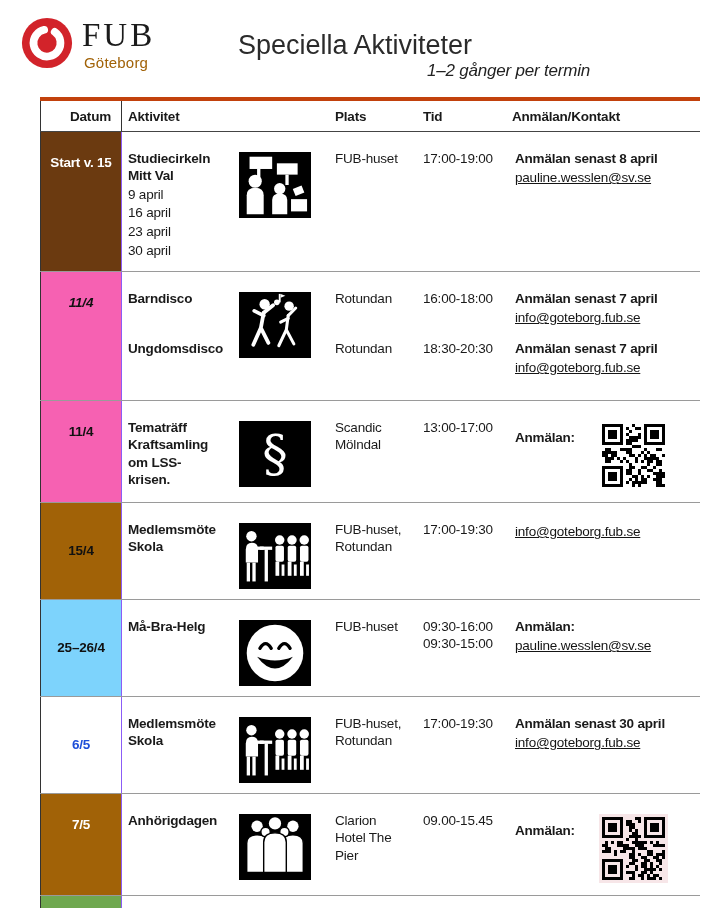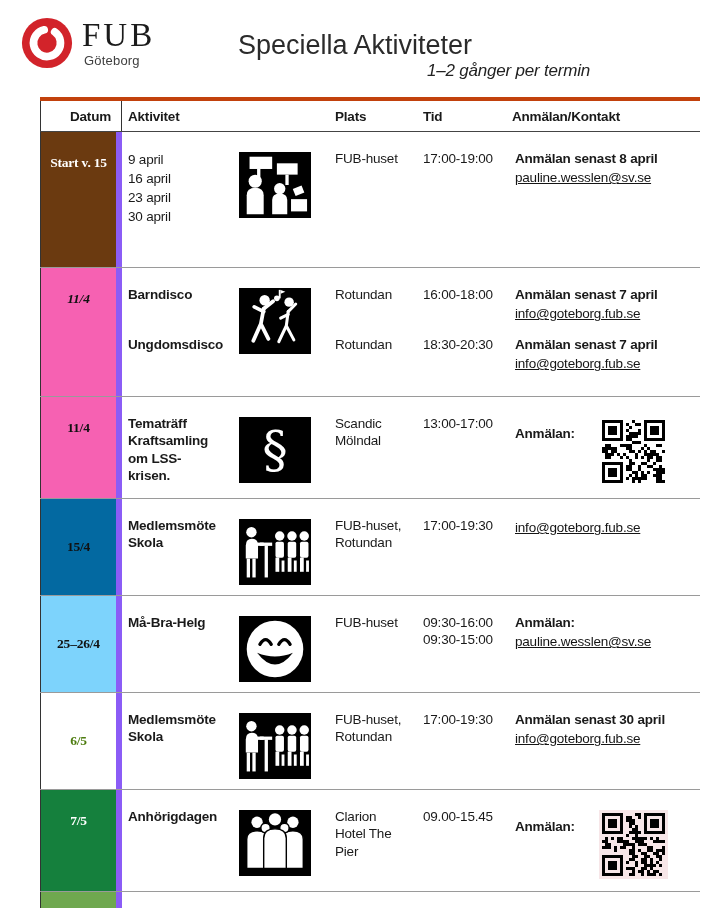--- a/index.html
+++ b/index.html
@@ -6,36 +6,36 @@
   body{
     width:710px;height:908px;position:relative;overflow:hidden;
     background:#ffffff;color:#1a1a1a;
     font-family:"Liberation Sans",sans-serif;
     font-size:13.5px;letter-spacing:-0.2px;line-height:1.28;
   }
   
   .logo{position:absolute;left:20px;top:16px;display:flex;align-items:flex-start;}
   .logo-text{margin-left:8px;padding-top:2px;}
   .logo-wordmark{font-family:"Liberation Serif",serif;font-size:33px;letter-spacing:3px;color:#1b1b1b;line-height:1.05;}
-  .logo-region{font-size:13px;color:#404040;letter-spacing:0.2px;margin-top:0px;padding-left:2px;}
+  .logo-region{font-size:15px;color:#a16207;letter-spacing:0.2px;margin-top:0px;padding-left:2px;}
   .page-title{position:absolute;top:28px;left:120px;width:470px;text-align:center;
     font-size:27px;font-weight:400;color:#2b2b2b;letter-spacing:0px;}
   .page-subtitle{position:absolute;top:60px;left:120px;width:470px;text-align:right;
     font-size:17px;font-style:italic;color:#222;}
   
   .tbl{position:absolute;left:40px;top:97px;width:660px;}
   .grid{display:grid;grid-template-columns:82px 116px 91px 88px 89px 194px;}
   .thead{border-top:4px solid #c2410c;border-bottom:1px solid #444;min-height:30px;align-items:center;}
   .th{font-weight:700;padding:6px 6px 5px 6px;}
   .th-datum{text-align:right;padding-right:10px;border-left:1px solid #333;border-right:1px solid #333;align-self:stretch;display:flex;align-items:center;justify-content:flex-end;}
   .th-akt{grid-column:2 / 4;}
   .row{border-bottom:1px solid #9a9a9a;}
   .cell{padding:18px 6px 10px 6px;}
-  .date-cell{padding:0 6px;border-left:1px solid #333;border-right:6px solid #8b5cf6;
-    display:flex;justify-content:center;font-weight:700;font-family:Liberation Serif, serif;}
+  .date-cell{padding:0 6px;border-left:1px solid #333;border-right:1px solid #8b5cf6;
+    display:flex;justify-content:center;font-weight:700;}
   .date-top{align-items:flex-start;padding-top:22px;}
   .date-center{align-items:center;}
   .date-italic{font-style:italic;}
   .entry{white-space:pre-line;}
   .entry.tall{min-height:50px;}
   .act-title{font-weight:700;}
   .act-details{font-weight:400;margin-top:1px;line-height:1.4;}
   .icon-cell{padding-top:20px;padding-left:1px;}
   .icon-box{width:72px;height:66px;background:#000;display:flex;align-items:center;justify-content:center;}
   .anm-cell{padding-left:9px;}
@@ -69,21 +69,22 @@
     <div class="th">Plats</div>
     <div class="th">Tid</div>
     <div class="th">Anmälan/Kontakt</div>
   </div>
   <div id="rows">
       <div class="grid row" style="min-height: 135px;">
         <div class="cell date-cell date-top" style="background: rgb(107, 58, 16); color: rgb(255, 255, 255);">
           <span>Start v. 15</span>
         </div>
         <div class="cell">
-          <div class="entry"><div class="act-details entry">9 april
+          <div class="entry"><div class="act-title entry">Studiecirkeln
+Mitt Val</div><div class="act-details entry">9 april
 16 april
 23 april
 30 april</div></div>
         </div>
         <div class="cell icon-cell">
           <div class="icon-box">
             <svg width="72" height="66" viewBox="0 0 76 70">
     <rect x="11" y="5" width="24" height="13" fill="#fff"></rect>
     <rect x="19" y="18" width="3.5" height="15" fill="#fff"></rect>
     <rect x="40" y="12" width="22" height="12" fill="#fff"></rect>
@@ -301,21 +302,21 @@
               <rect x="45" y="3" width="21" height="21" fill="#000"></rect>
               <rect x="48" y="6" width="15" height="15" fill="#FFFFFF"></rect>
               <rect x="51" y="9" width="9" height="9" fill="#000"></rect>
               <rect x="3" y="45" width="21" height="21" fill="#000"></rect>
               <rect x="6" y="48" width="15" height="15" fill="#FFFFFF"></rect>
               <rect x="9" y="51" width="9" height="9" fill="#000"></rect>
             </svg></div>
         </div>
       </div>
       <div class="grid row" style="min-height: 83px;">
-        <div class="cell date-cell date-center" style="background: #0369a1; color: rgb(17, 17, 17);">
+        <div class="cell date-cell date-center" style="background: #a16207; color: rgb(17, 17, 17);">
           <span>15/4</span>
         </div>
         <div class="cell">
           <div class="entry"><div class="act-title entry">Medlemsmöte
 Skola</div></div>
         </div>
         <div class="cell icon-cell">
           <div class="icon-box">
             <svg width="72" height="66" viewBox="0 0 76 70">
     <circle cx="13" cy="14" r="5.5" fill="#fff"></circle>
@@ -375,21 +376,21 @@
         </div>
         <div class="cell">
           <div class="entry">09:30-16:00
 09:30-15:00</div>
         </div>
         <div class="cell anm-cell">
           <div class="entry"><div class="anm-line">Anmälan:</div><a class="anm-link" href="#">pauline.wesslen@sv.se</a></div>
         </div>
       </div>
       <div class="grid row" style="min-height: 82px;">
-        <div class="cell date-cell date-center" style="background: rgb(255, 255, 255); color: #4d7c0f;">
+        <div class="cell date-cell date-center" style="background: rgb(255, 255, 255); color: #1d4ed8;">
           <span>6/5</span>
         </div>
         <div class="cell">
           <div class="entry"><div class="act-title entry">Medlemsmöte
 Skola</div></div>
         </div>
         <div class="cell icon-cell">
           <div class="icon-box">
             <svg width="72" height="66" viewBox="0 0 76 70">
     <circle cx="13" cy="14" r="5.5" fill="#fff"></circle>
@@ -421,21 +422,21 @@
 Rotundan</div>
         </div>
         <div class="cell">
           <div class="entry">17:00-19:30</div>
         </div>
         <div class="cell anm-cell">
           <div class="entry"><div class="anm-line">Anmälan senast 30 april</div><a class="anm-link" href="#">info@goteborg.fub.se</a></div>
         </div>
       </div>
       <div class="grid row" style="min-height: 82px;">
-        <div class="cell date-cell date-top" style="background: #15803d; color: rgb(255, 255, 255);">
+        <div class="cell date-cell date-top" style="background: #a16207; color: rgb(255, 255, 255);">
           <span>7/5</span>
         </div>
         <div class="cell">
           <div class="entry"><div class="act-title entry">Anhörigdagen</div></div>
         </div>
         <div class="cell icon-cell">
           <div class="icon-box">
             <svg width="72" height="66" viewBox="0 0 76 70">
     <g fill="#fff">
       <circle cx="19" cy="13" r="6"></circle>

